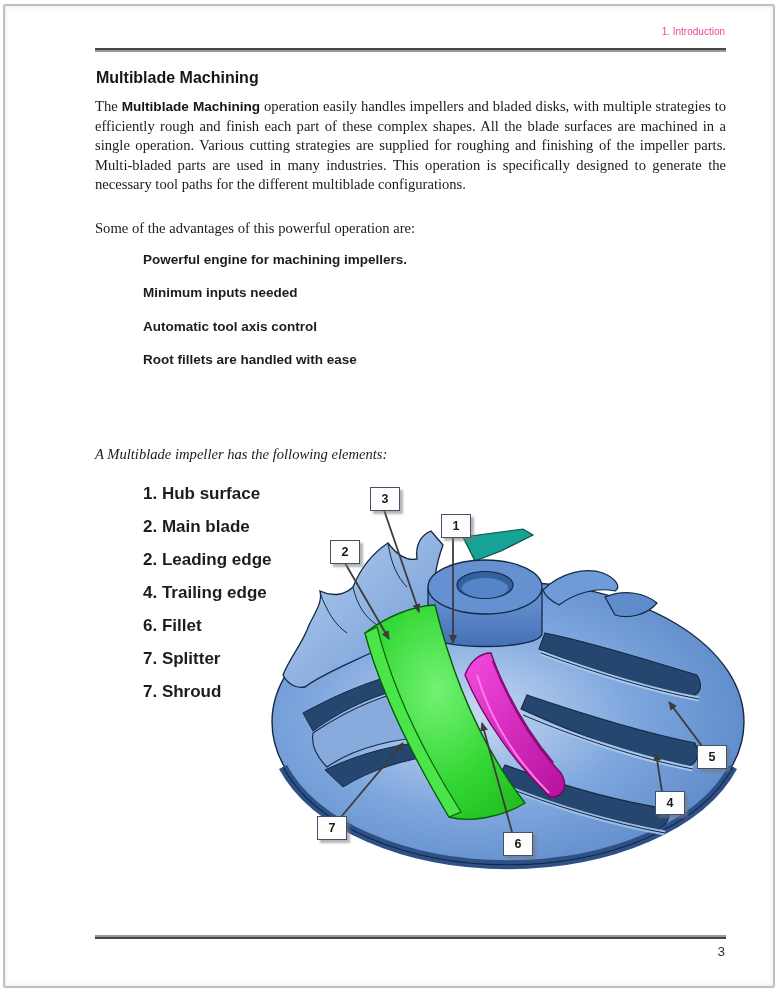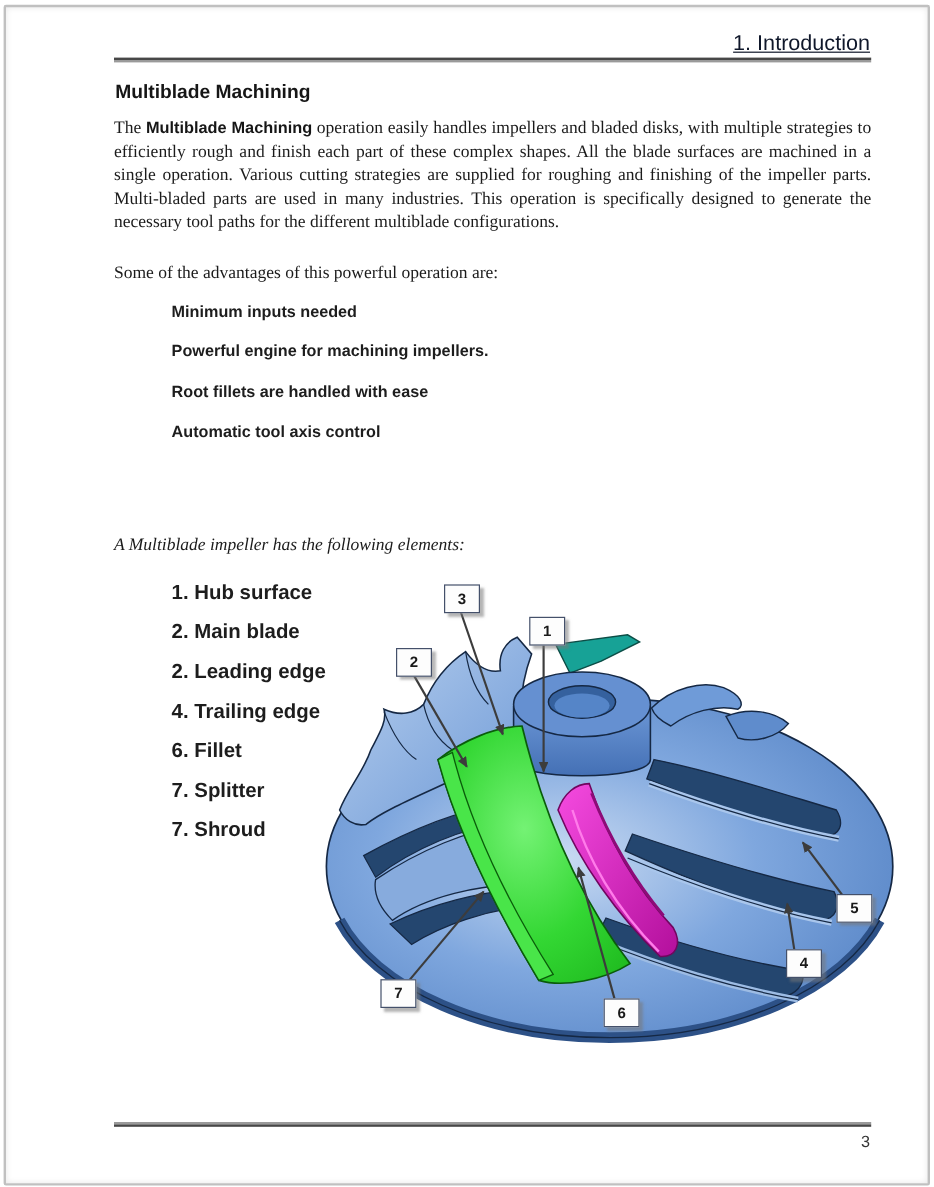--- a/index.html
+++ b/index.html
@@ -1,21 +1,21 @@
 <!DOCTYPE html>
 <html><head>
 <meta charset="utf-8">
 <style>
   html,body{margin:0;padding:0;background:#ffffff;}
   .canvas{position:relative;width:778px;height:989px;background:#fff;overflow:hidden;
           font-family:"Liberation Sans",sans-serif;}
   .sheet-border{position:absolute;left:3px;top:4px;width:768px;height:980px;
           border:2px solid #c0c0c0;border-radius:2px;box-shadow:inset 0 0 5px rgba(0,0,0,.10);}
   
-  .hdr-text{position:absolute;top:26px;right:53px;font-size:18px;color:#0f172a;text-decoration:underline;}
+  .hdr-text{position:absolute;top:26px;right:53px;font-size:10px;color:#ec4899;}
   .hdr-rule{position:absolute;left:95px;top:48px;width:631px;}
   .hdr-rule .d{height:2px;background:#474747;}
   .hdr-rule .l{height:2px;background:#9a9a9a;}
   
   .ftr-rule{position:absolute;left:95px;top:935px;width:631px;}
   .ftr-rule .l{height:2px;background:#9a9a9a;}
   .ftr-rule .d{height:2px;background:#474747;}
   .pgnum{position:absolute;top:944px;right:53px;font-size:13.5px;color:#333;}
   
   .h1{position:absolute;left:96px;top:69px;font-size:16px;font-weight:bold;color:#161616;}
@@ -49,24 +49,24 @@
       <div class="d"></div>
       <div class="l"></div>
     </div>
 
   <div class="h1">Multiblade Machining</div>
 
   <div class="body-p"><span>The </span><b>Multiblade Machining</b><span> operation easily handles impellers and bladed disks, with multiple strategies to efficiently rough and finish each part of these complex shapes. All the blade surfaces are machined in a single operation. Various cutting strategies are supplied for roughing and finishing of the impeller parts. Multi-bladed parts are used in many industries. This operation is specifically designed to generate the necessary tool paths for the different multiblade configurations.</span></div>
 
   <div class="serif-line" style="top:220px;">Some of the advantages of this powerful operation are:</div>
   <div class="adv-list">
+    <div class="adv-item">Powerful engine for machining impellers.</div>
     <div class="adv-item">Minimum inputs needed</div>
-    <div class="adv-item">Powerful engine for machining impellers.</div>
+    <div class="adv-item">Automatic tool axis control</div>
     <div class="adv-item">Root fillets are handled with ease</div>
-    <div class="adv-item">Automatic tool axis control</div>
   </div>
 
   <div class="serif-line" style="top:446px;font-style:italic;">A Multiblade impeller has the following elements:</div>
   <div class="elem-list">
     <div class="elem-item">1. Hub surface</div>
     <div class="elem-item">2. Main blade</div>
     <div class="elem-item">2. Leading edge</div>
     <div class="elem-item">4. Trailing edge</div>
     <div class="elem-item">6. Fillet</div>
     <div class="elem-item">7. Splitter</div>

